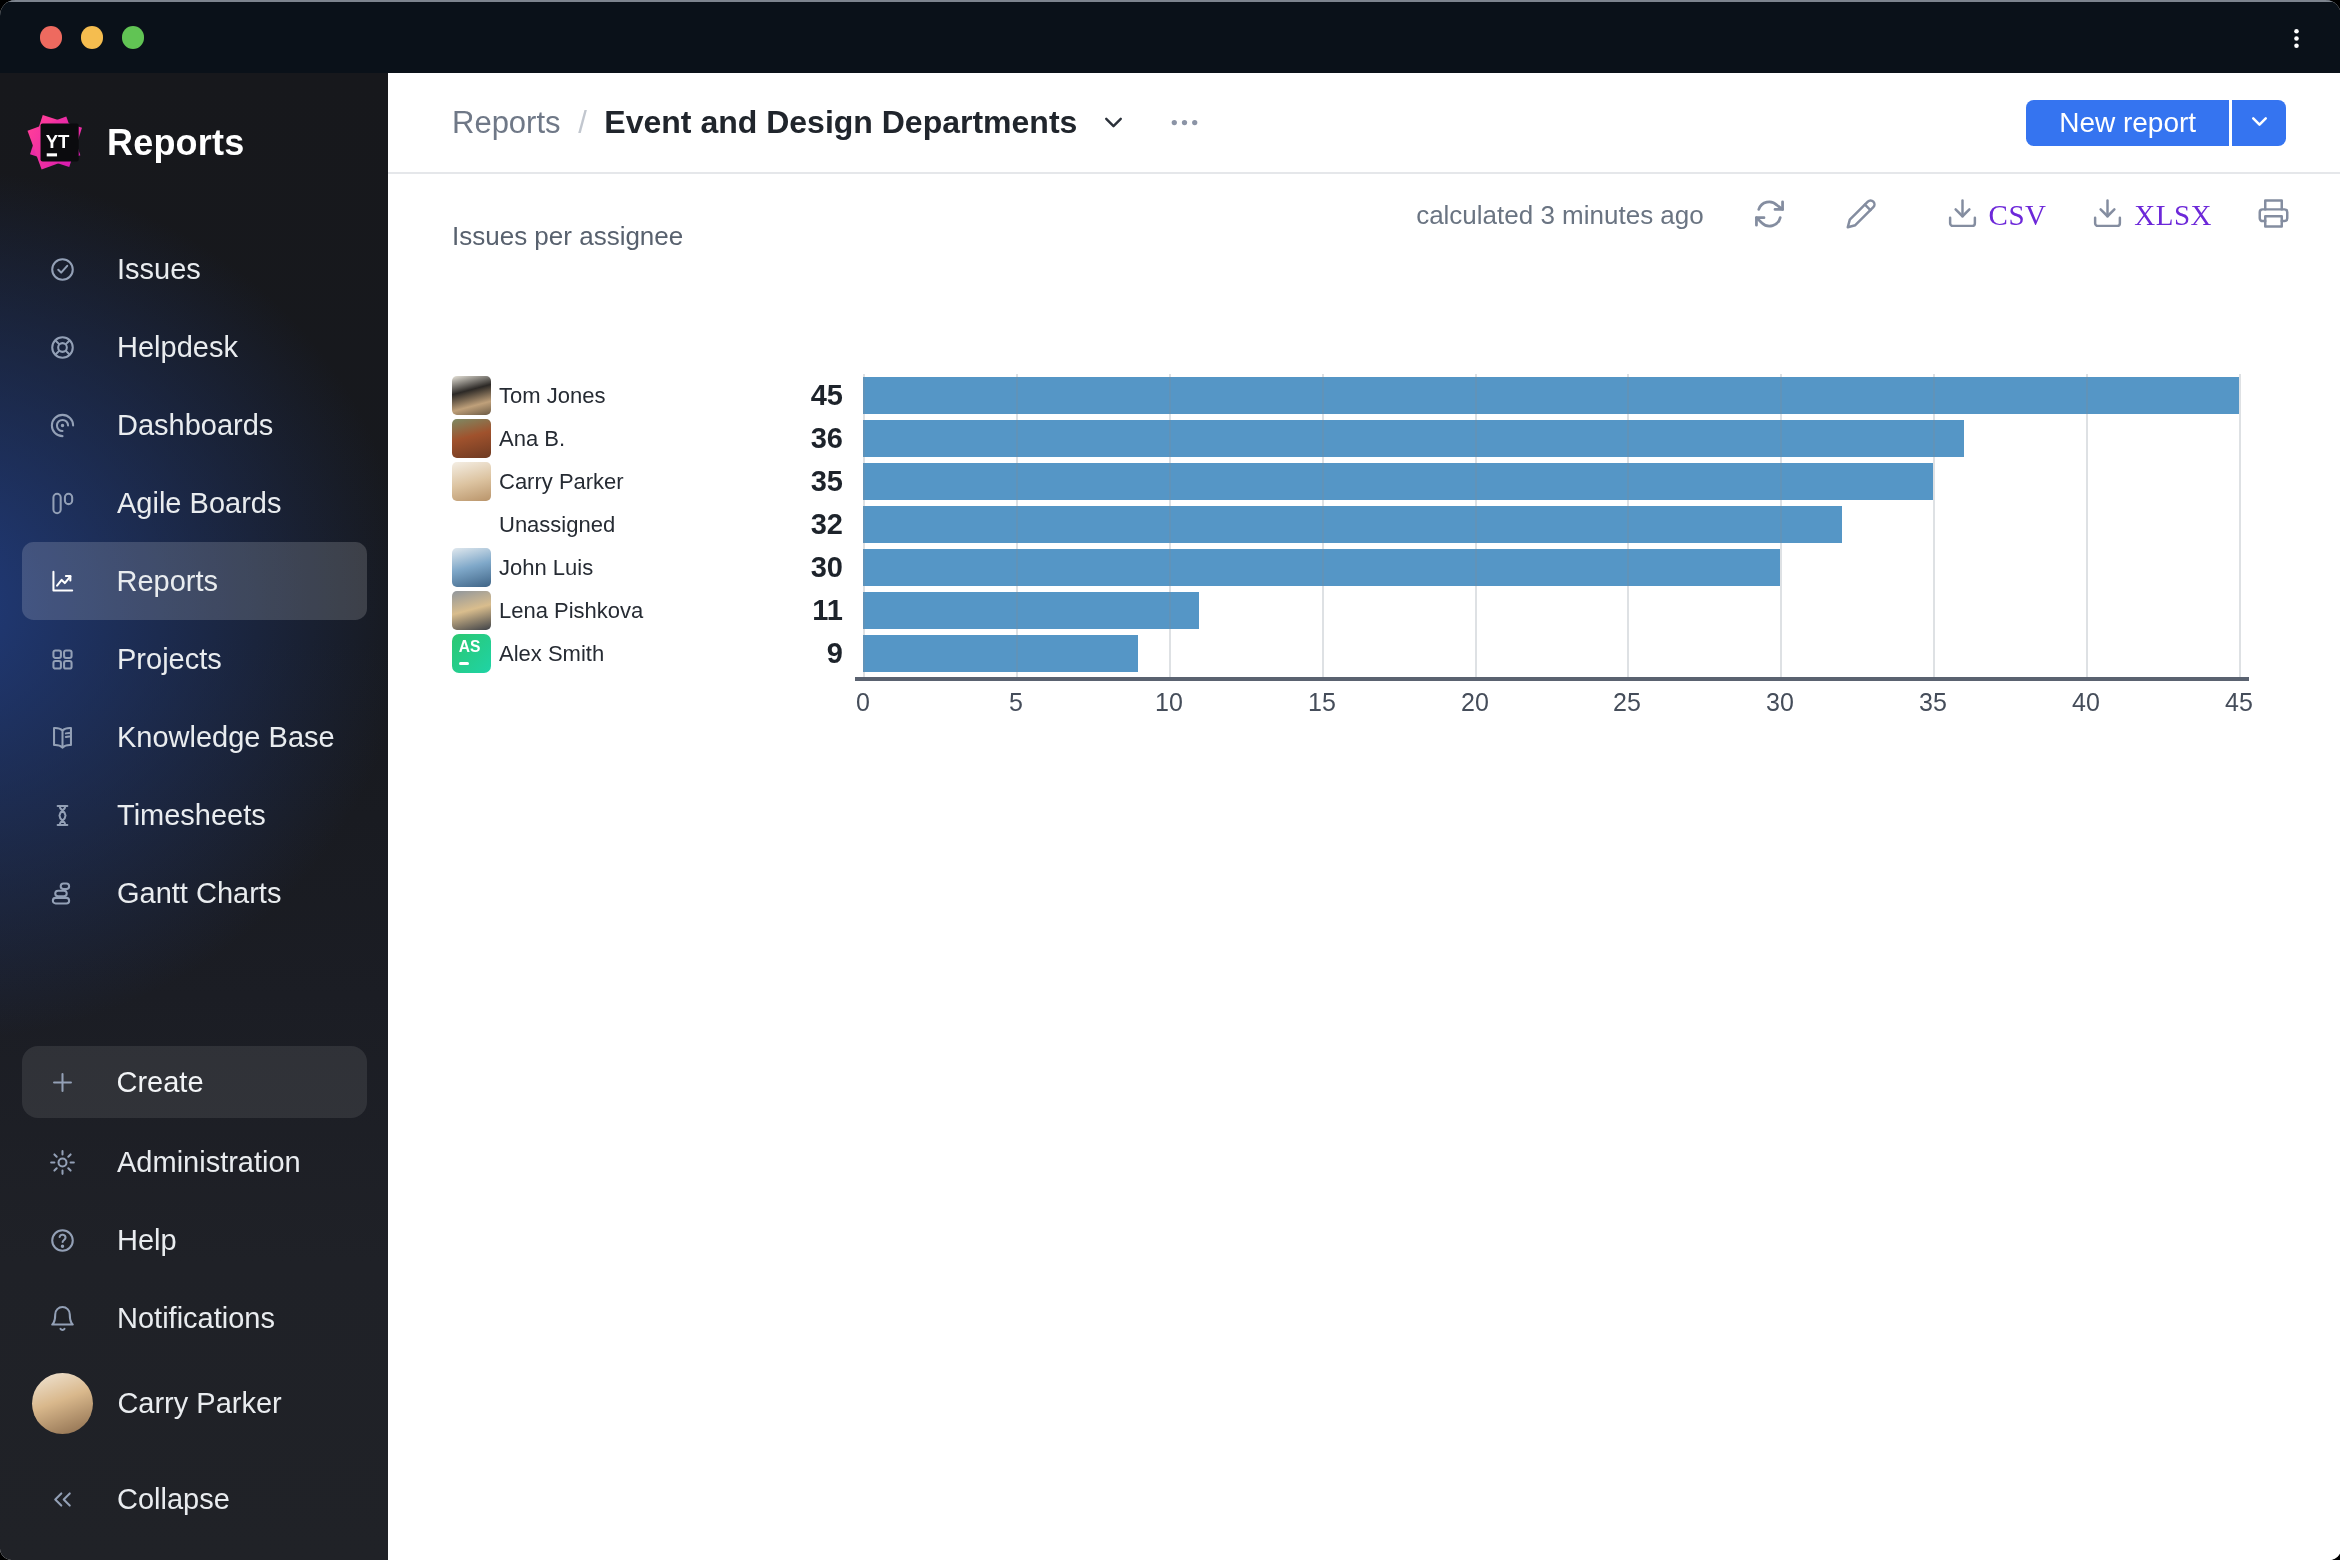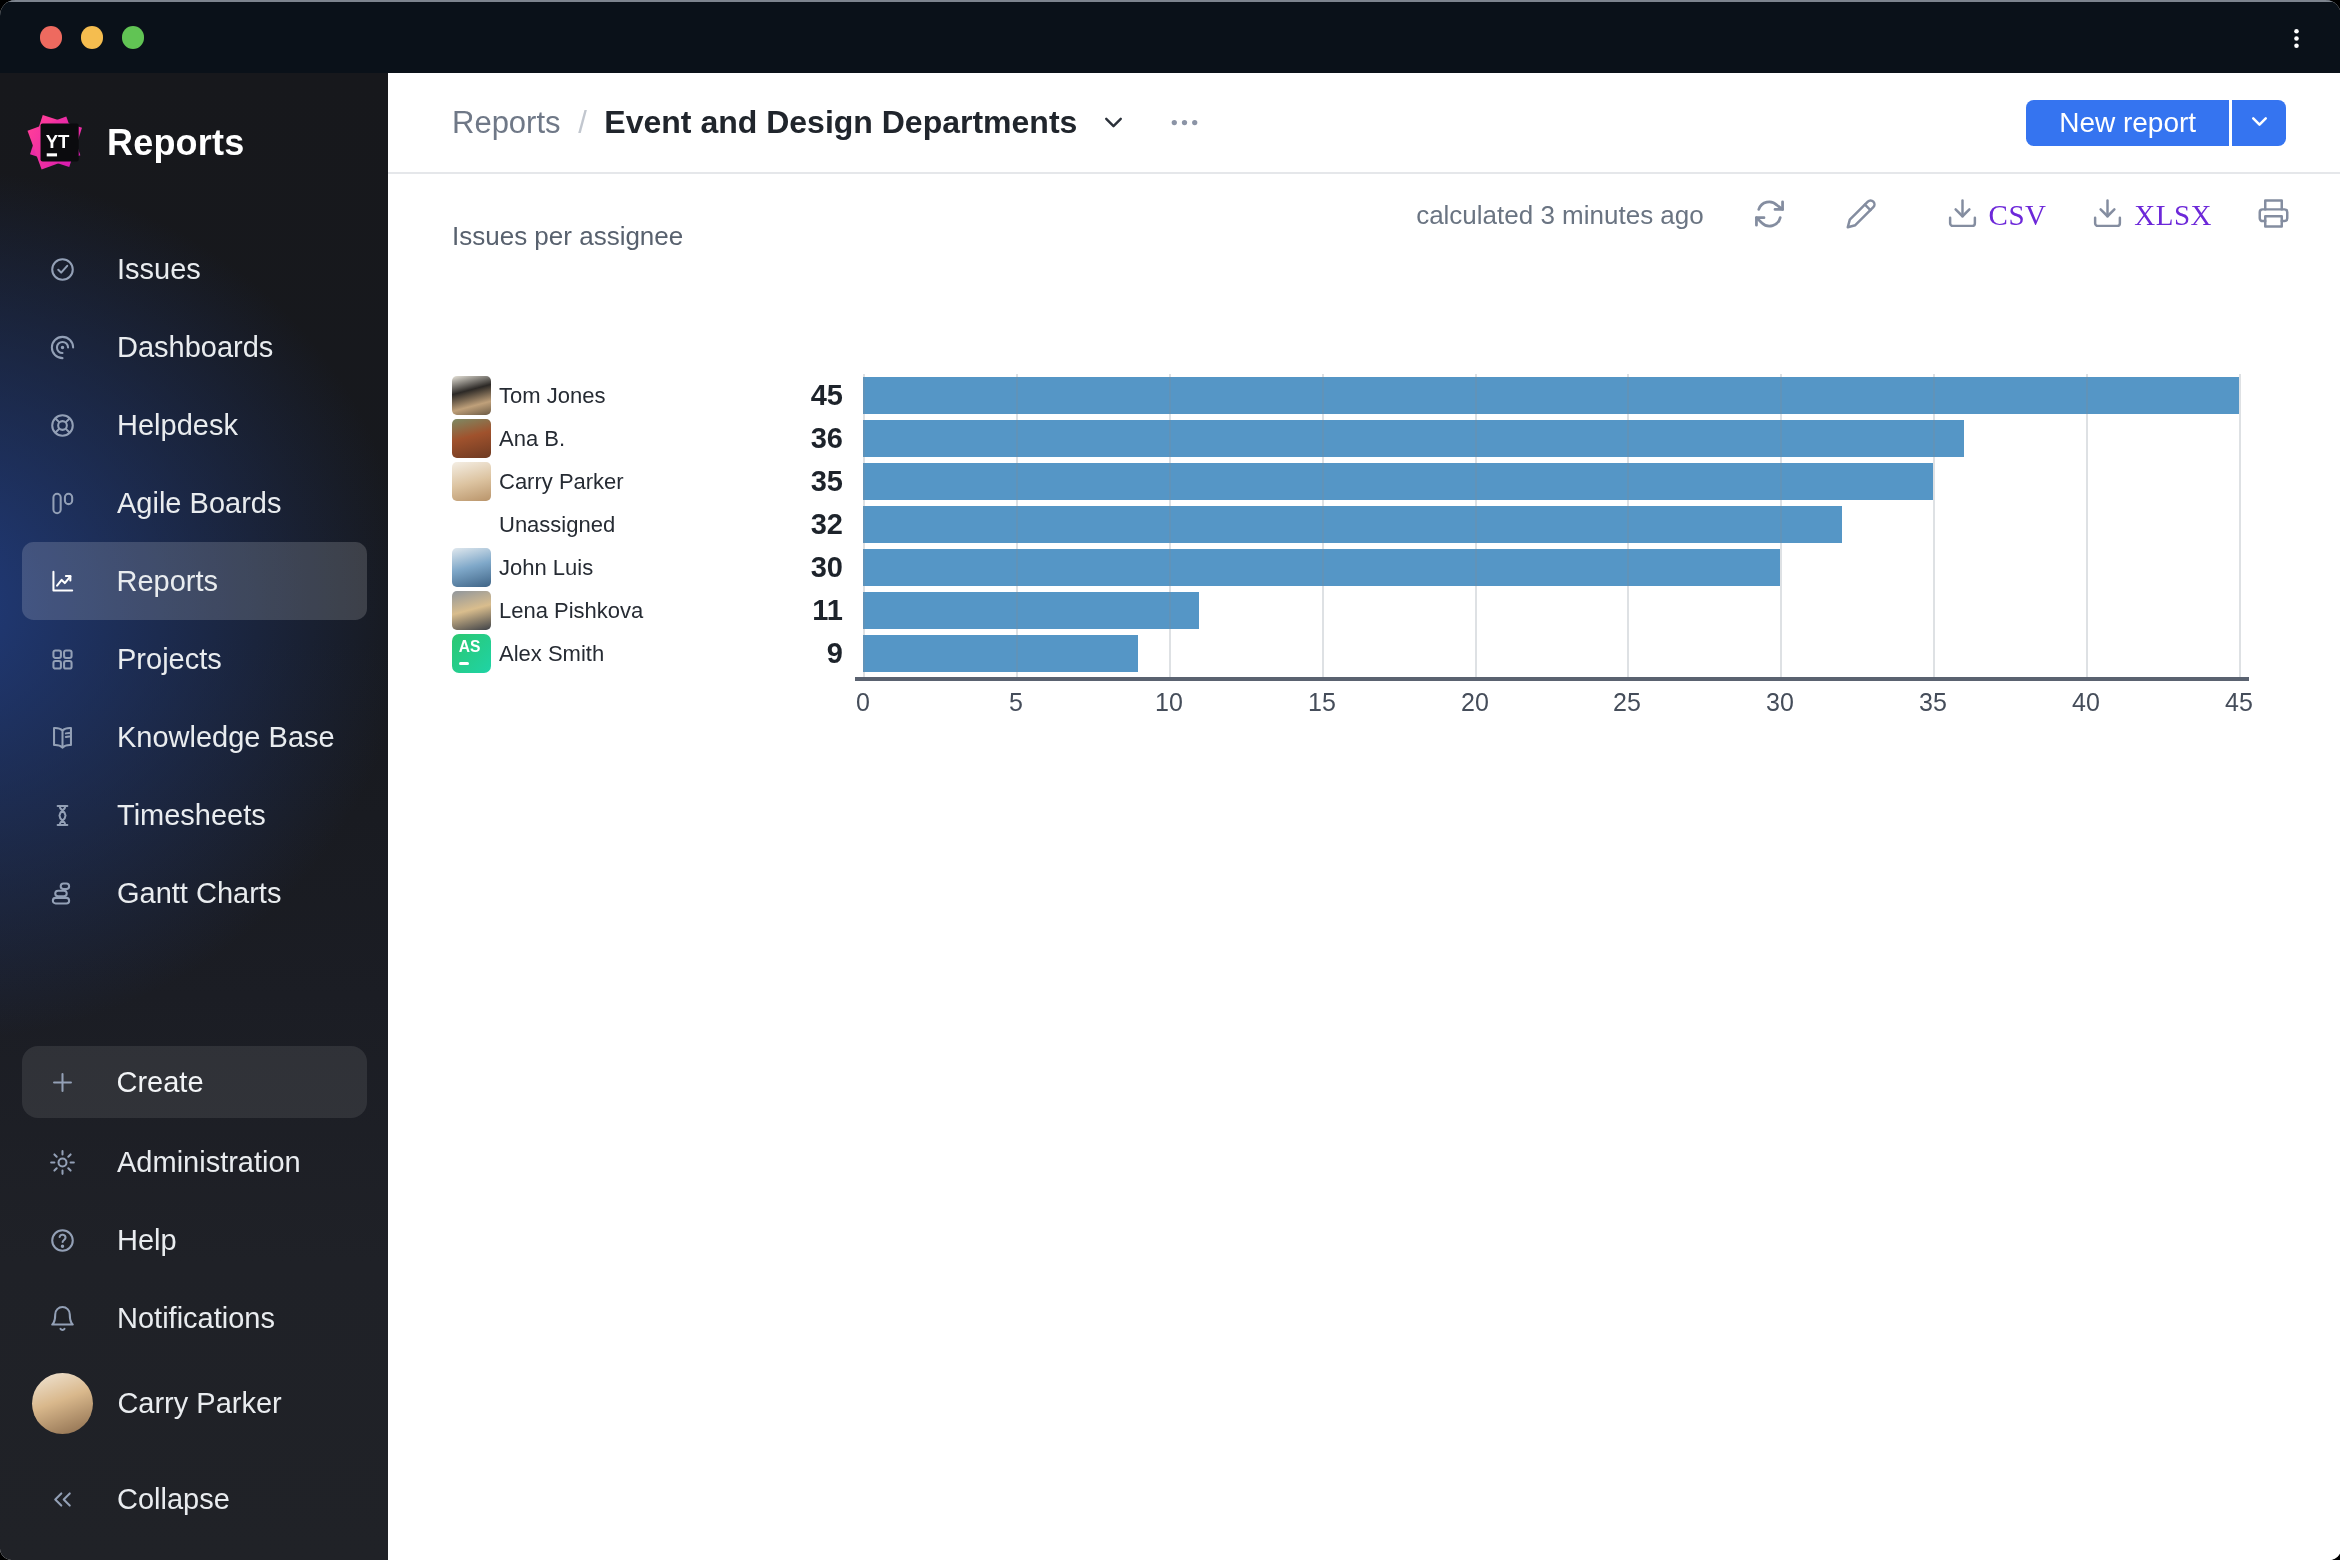--- a/index.html
+++ b/index.html
@@ -165,37 +165,37 @@
                 <circle cx="12" cy="12" r="8.5"></circle>
                 <path d="M8.5 12.2l2.4 2.4 5-5.6"></path>
               </svg>
             </span>
     <span class="lbl">Issues</span>
   </div>
 
   <div class="nav-item">
     <span class="ic">
               <svg viewBox="0 0 24 24" fill="none" stroke="currentColor" stroke-width="1.7" stroke-linecap="round" stroke-linejoin="round">
+                <circle cx="12" cy="12" r="8.5"></circle>
+                <circle cx="12" cy="12" r="3.6"></circle>
+                <path d="M6.2 6.2l3 3M17.8 6.2l-3 3M6.2 17.8l3-3M17.8 17.8l-3-3"></path>
+              </svg>
+            </span>
+    <span class="lbl">Helpdesk</span>
+  </div>
+
+  <div class="nav-item">
+    <span class="ic">
+              <svg viewBox="0 0 24 24" fill="none" stroke="currentColor" stroke-width="1.7" stroke-linecap="round" stroke-linejoin="round">
                 <path d="M20.8 12a8.8 8.8 0 1 0-8.8 8.8"></path>
                 <path d="M16.6 12A4.6 4.6 0 1 0 12 16.6"></path>
                 <circle cx="12" cy="12" r="0.6" fill="currentColor"></circle>
               </svg>
             </span>
     <span class="lbl">Dashboards</span>
-  </div>
-
-  <div class="nav-item">
-    <span class="ic">
-              <svg viewBox="0 0 24 24" fill="none" stroke="currentColor" stroke-width="1.7" stroke-linecap="round" stroke-linejoin="round">
-                <circle cx="12" cy="12" r="8.5"></circle>
-                <circle cx="12" cy="12" r="3.6"></circle>
-                <path d="M6.2 6.2l3 3M17.8 6.2l-3 3M6.2 17.8l3-3M17.8 17.8l-3-3"></path>
-              </svg>
-            </span>
-    <span class="lbl">Helpdesk</span>
   </div>
 
   <div class="nav-item">
     <span class="ic">
               <svg viewBox="0 0 24 24" fill="none" stroke="currentColor" stroke-width="1.7" stroke-linecap="round" stroke-linejoin="round">
                 <rect x="4.5" y="4" width="6" height="16" rx="3"></rect>
                 <rect x="14" y="4" width="6" height="8.5" rx="3"></rect>
               </svg>
             </span>
     <span class="lbl">Agile Boards</span>

